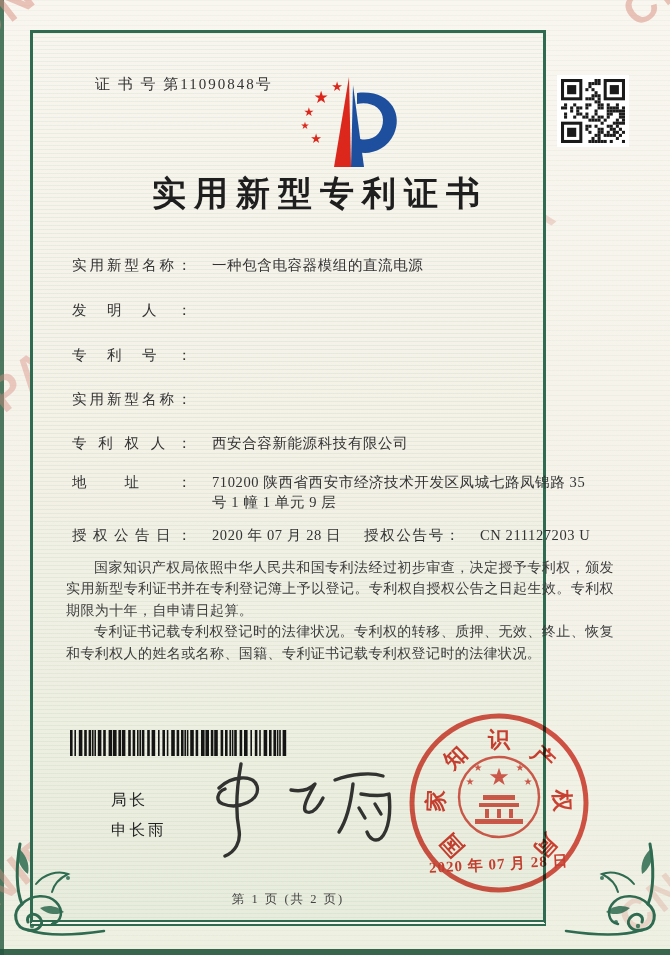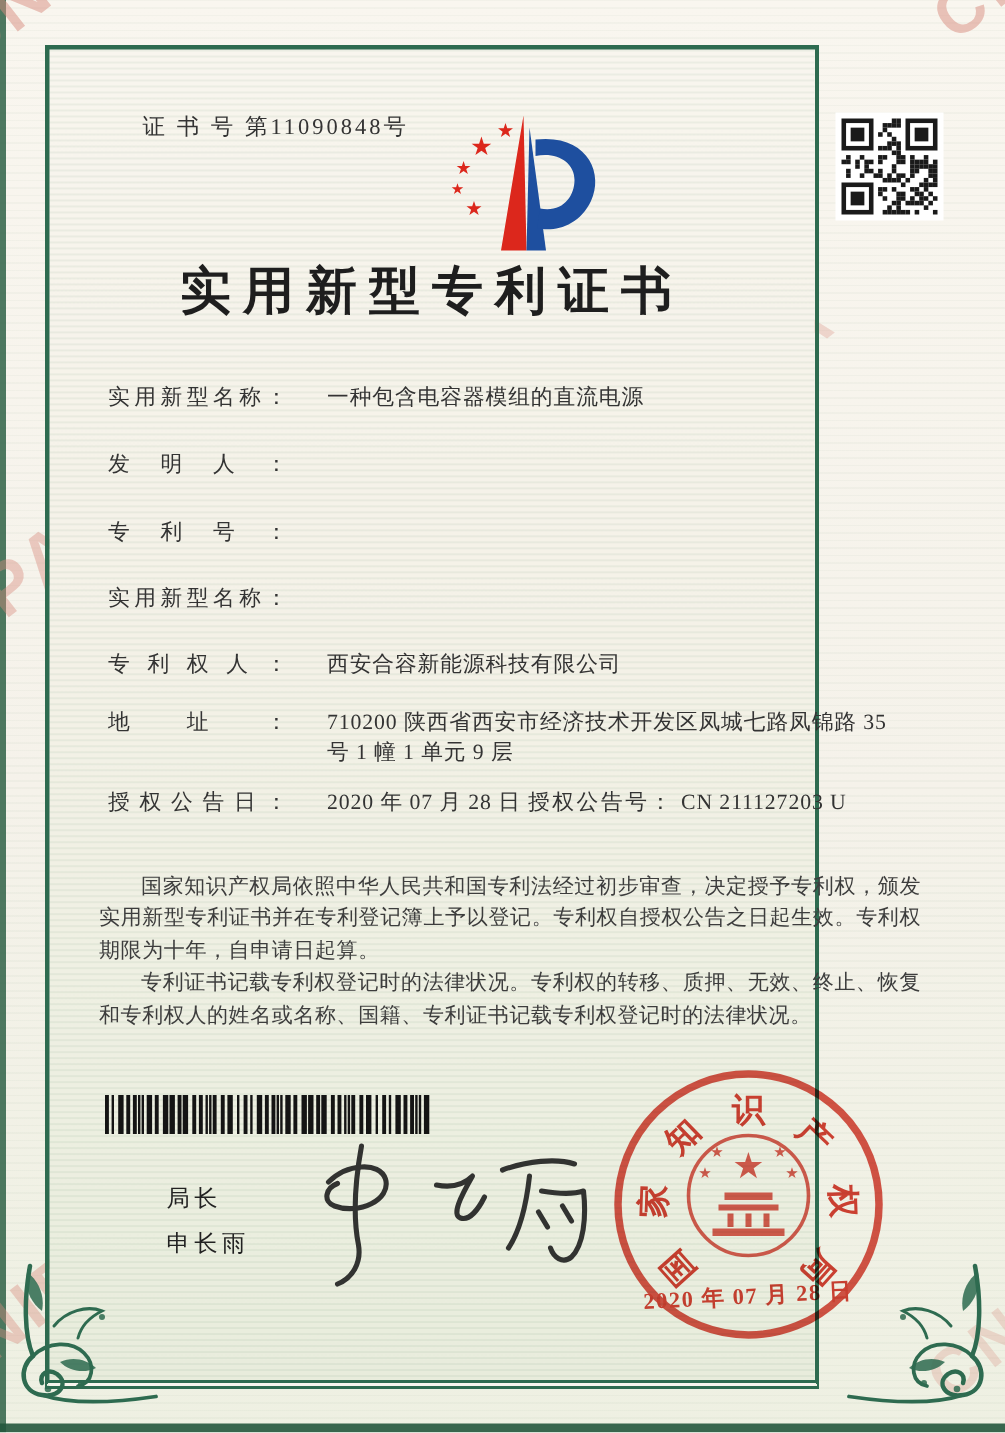--- a/index.html
+++ b/index.html
@@ -31,31 +31,31 @@
       repeating-linear-gradient(180deg, rgba(120,160,130,0.10) 0 1px, rgba(0,0,0,0) 1px 4px),
       linear-gradient(180deg,#f8f5ee 0%,#f4f1e7 45%,#edefe1 78%,#e8ecdc 100%);
   }
   .corner-orn{position:absolute;width:100px;height:100px;z-index:5;}
   .corner-orn.right{transform:scaleX(-1);}
 
   .cert-no{position:absolute;left:62px;top:42px;font-size:15px;letter-spacing:2px;color:#333;}
   .logo{position:absolute;left:238px;top:38px;width:132px;height:102px;}
   .qr{position:absolute;left:524px;top:42px;width:68px;height:68px;background:#fff;padding:2px;}
   .title{position:absolute;left:0;top:138px;width:100%;text-align:center;
-         font-size:34px;font-weight:bold;letter-spacing:8px;color:#1e1e1e;}
+         font-size:34px;font-weight:bold;letter-spacing:8px;color:#1e1e1e;padding-left:32px;}
 
   .fields{position:absolute;left:39px;top:222px;width:528px;font-size:14.5px;color:#333;}
-  .frow{position:absolute;left:0;right:0;display:flex;line-height:20px;gap:20px;}
+  .frow{position:absolute;left:0;right:0;display:flex;line-height:20px;}
   .lbl{flex:0 0 120px;text-align:justify;text-align-last:justify;letter-spacing:0.5px;}
-  .val{flex:1;margin-left:6px;letter-spacing:0.6px;}
-  .pair2{position:absolute;left:280px;top:0;display:flex;}
+  .val{flex:1;margin-left:20px;letter-spacing:0.6px;}
+  .pair2{position:absolute;left:292px;top:0;display:flex;}
   .pair2 .lbl{flex:0 0 96px;}
 
   .legal{position:absolute;left:33px;top:524px;width:548px;font-size:14px;
-         line-height:21.4px;color:#3d3d3d;text-align:justify;letter-spacing:0.4px;margin-top:24px;}
+         line-height:21.4px;color:#3d3d3d;text-align:justify;letter-spacing:0.4px;}
   .legal p{margin:0;text-indent:2em;}
 
   .barcode{position:absolute;left:37px;top:697px;width:218px;height:26px;}
 
   .director{position:absolute;left:46px;top:752px;font-size:15.5px;line-height:30px;
             letter-spacing:3px;color:#222;margin-left:32px;}
   .sig{position:absolute;left:150px;top:718px;width:210px;height:112px;}
 
   .seal{position:absolute;left:372px;top:676px;width:188px;height:188px;
         mix-blend-mode:multiply;opacity:.95;}
@@ -366,20 +366,21 @@
         <rect x="78" y="86" width="32" height="5"></rect>
         <rect x="74" y="94" width="40" height="4"></rect>
         <rect x="80" y="100" width="4" height="9"></rect>
         <rect x="92" y="100" width="4" height="9"></rect>
         <rect x="104" y="100" width="4" height="9"></rect>
         <rect x="70" y="110" width="48" height="5"></rect>
       </g>
       <text class="seal-date" x="94" y="160" transform="rotate(-3 94 160)">2020 年 07 月 28 日</text>
     </svg>
 
+    <div class="footer">第 1 页 (共 2 页)</div>
   </div>
 
   <svg class="corner-orn" style="left:6px;top:838px;" viewBox="0 0 100 100">
     <g stroke="#2e6b50" fill="none" stroke-width="3" stroke-linecap="round">
       <path d="M14,6 C10,28 10,52 16,66"></path>
       <path d="M16,66 C6,74 8,90 22,92 C34,94 40,84 32,78 C26,74 20,78 22,84"></path>
       <path d="M22,92 C40,98 64,98 98,93" stroke-width="2.5"></path>
       <path d="M16,66 C26,56 42,56 50,64 C58,72 56,84 46,86" stroke-width="2.5"></path>
       <path d="M30,46 C38,36 52,32 62,36 C54,40 48,46 46,54" stroke-width="2"></path>
     </g>

